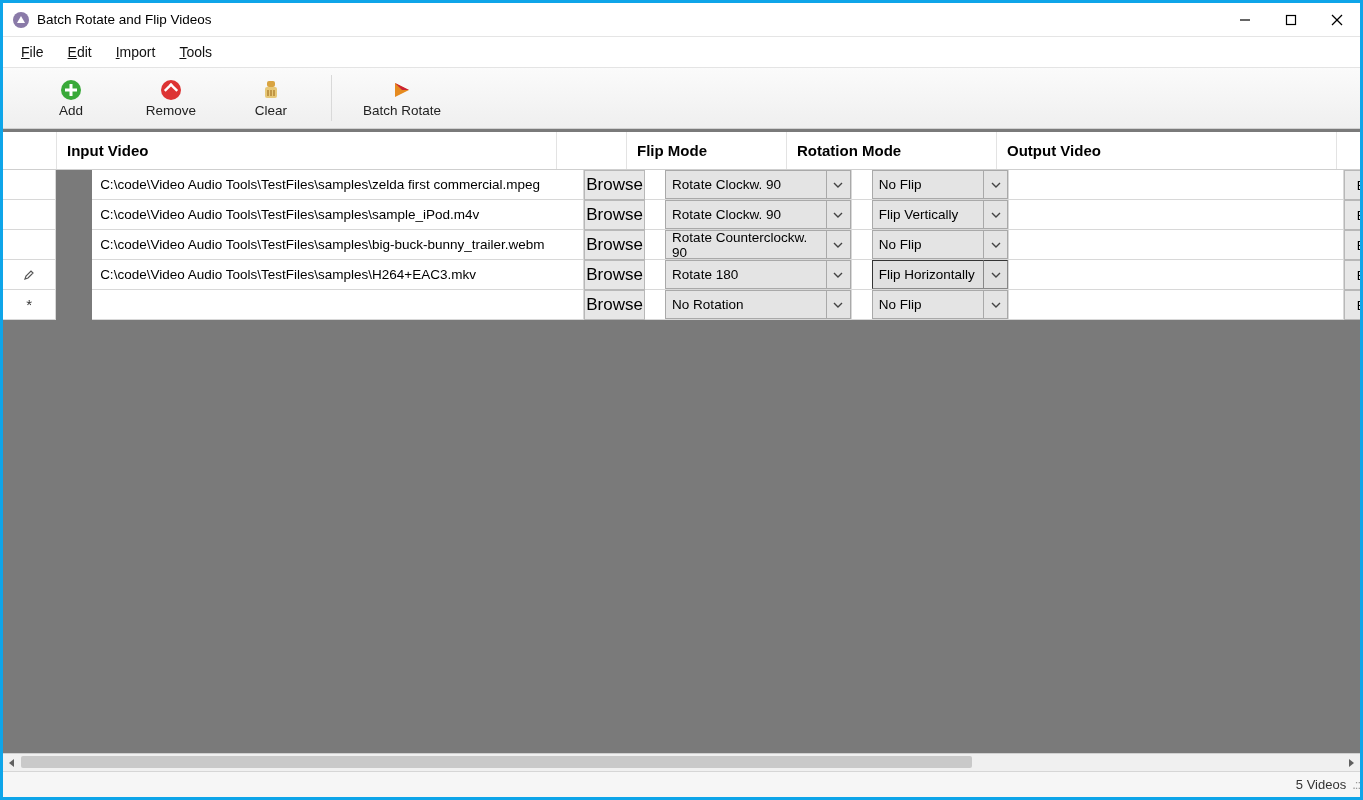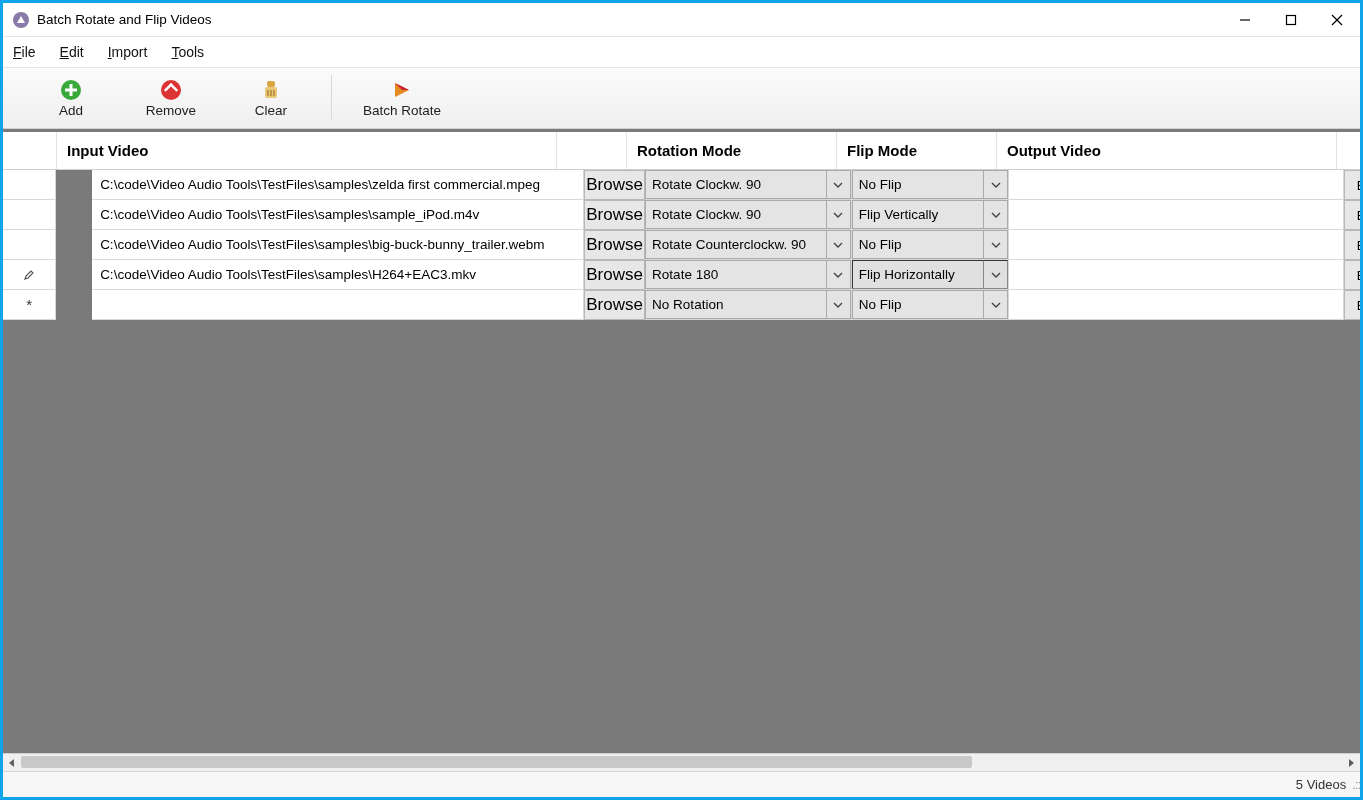--- a/index.html
+++ b/index.html
@@ -5,21 +5,21 @@
   * { box-sizing: border-box; font-family: "Segoe UI", Tahoma, sans-serif; }
   html, body { margin:0; padding:0; width:1363px; height:800px; overflow:hidden; background:#fff; }
   .window { width:1363px; height:800px; display:flex; flex-direction:column; border:3px solid #0ea5e9; }
   
   .titlebar { height:34px; display:flex; align-items:center; background:#fff; border-bottom:1px solid #e5e5e5; }
   .titlebar .appicon { width:20px; height:20px; margin:0 6px 0 8px; }
   .titlebar .title { font-size:13.5px; color:#000; flex:1; }
   .winbtns { display:flex; height:100%; }
   .winbtn { width:46px; height:100%; display:flex; align-items:center; justify-content:center; color:#000; }
   
-  .menubar { height:30px; display:flex; align-items:center; padding:0 10px; gap:24px; font-size:14px; color:#111; }
+  .menubar { height:30px; display:flex; align-items:center; padding:0 18px; gap:24px; font-size:14px; color:#111; }
   .menubar .mnemonic { text-decoration:underline; }
   
   .toolbar { height:62px; background:linear-gradient(#fbfbfb,#efefef); border-top:1px solid #e4e4e4; border-bottom:1px solid #d0d0d0; display:flex; align-items:center; padding:0 18px; }
   .tbtn { display:flex; flex-direction:column; align-items:center; justify-content:center; width:100px; height:56px; cursor:default; }
   .tbtn .ticon { width:22px; height:22px; margin-bottom:2px; }
   .tbtn .tlabel { font-size:13.5px; color:#222; }
   .tsep { width:1px; height:46px; background:#d9d9d9; margin:0 10px; }
   
   .gridwrap { flex:1; background:#7a7a7a; overflow:hidden; position:relative; border-top:3px solid #7a7a7a; }
   .grid-inner { width:1380px; }
@@ -36,21 +36,21 @@
   .row .cell { border-right:1px solid #d8d8d8; border-bottom:1px solid #d8d8d8; display:flex; align-items:center; background:#fff; font-size:13.5px; color:#000; }
   .row .indicator { width:54px; justify-content:center; color:#555; }
   .row .c-input { width:500px; padding:0 8px; white-space:nowrap; overflow:hidden;margin-left:36px; }
   .row .c-browse { width:62px; background:#e7e7e7; border:1px solid #b8b8b8; justify-content:center; font-size:17px; cursor:default; margin:0; }
   .row .c-browse2 { width:40px; background:#e7e7e7; border:1px solid #b8b8b8; justify-content:center; font-size:13px; cursor:default; overflow:hidden; }
   .row .c-rot, .row .c-flip { padding:0; }
   .row .c-rot { width:210px; }
   .row .c-flip { width:160px; }
   .row .c-out { width:340px; padding:0 8px; }
   .combo { display:flex; width:100%; height:100%; }
-  .combo .cval { flex:1; background:#e4e4e4; border:1px solid #a9a9a9; display:flex; align-items:center; padding:12px 6px; font-size:13.5px; }
+  .combo .cval { flex:1; background:#e4e4e4; border:1px solid #a9a9a9; display:flex; align-items:center; padding:12px 6px; font-size:13.5px;margin-left:20px; }
   .combo .carrow { width:24px; background:#e4e4e4; border:1px solid #a9a9a9; border-left:none; display:flex; align-items:center; justify-content:center; }
   .combo.sunken .cval { background:#e0e0e0; border:1px inset #888; }
   .combo.sunken .carrow { background:#e0e0e0; border:1px inset #888; border-left:none; }
   
   .hscroll { height:18px; background:#f0f0f0; border-top:1px solid #d0d0d0; display:flex; align-items:center; }
   .hscroll .harrow { width:18px; height:100%; display:flex; align-items:center; justify-content:center; color:#555; font-size:10px; }
   .hscroll .htrack { flex:1; height:100%; position:relative; }
   .hscroll .hthumb { position:absolute; left:0; top:2px; height:12px; width:72%; background:#c9c9c9; border-radius:2px; }
   
   .statusbar { height:26px; background:#f6f6f6; border-top:1px solid #d6d6d6; display:flex; align-items:center; justify-content:flex-end; padding:0 0; font-size:13px; color:#333; }
@@ -141,22 +141,22 @@
       <span class="tlabel"><span class="mnemonic">B</span>atch Rotate</span>
     </div>
   </div>
 
   <div class="gridwrap">
     <div class="grid-inner">
       <div class="grid-header">
         <div class="hcell first"></div>
         <div class="hcell col-input">Input Video</div>
         <div class="hcell col-browse"></div>
+        <div class="hcell col-flip">Flip Mode</div>
         <div class="hcell col-rot">Rotation Mode</div>
-        <div class="hcell col-flip">Flip Mode</div>
         <div class="hcell col-out">Output Video</div>
         <div class="hcell col-browse2"></div>
       </div>
       <div class="grid-body" id="grid-body">
           <div class="row">
             <div class="cell indicator"></div>
             <div class="cell c-input">C:\code\Video Audio Tools\TestFiles\samples\zelda first commercial.mpeg</div>
             <div class="cell c-browse">Browse</div>
             <div class="cell c-rot">
               <div class="combo">

